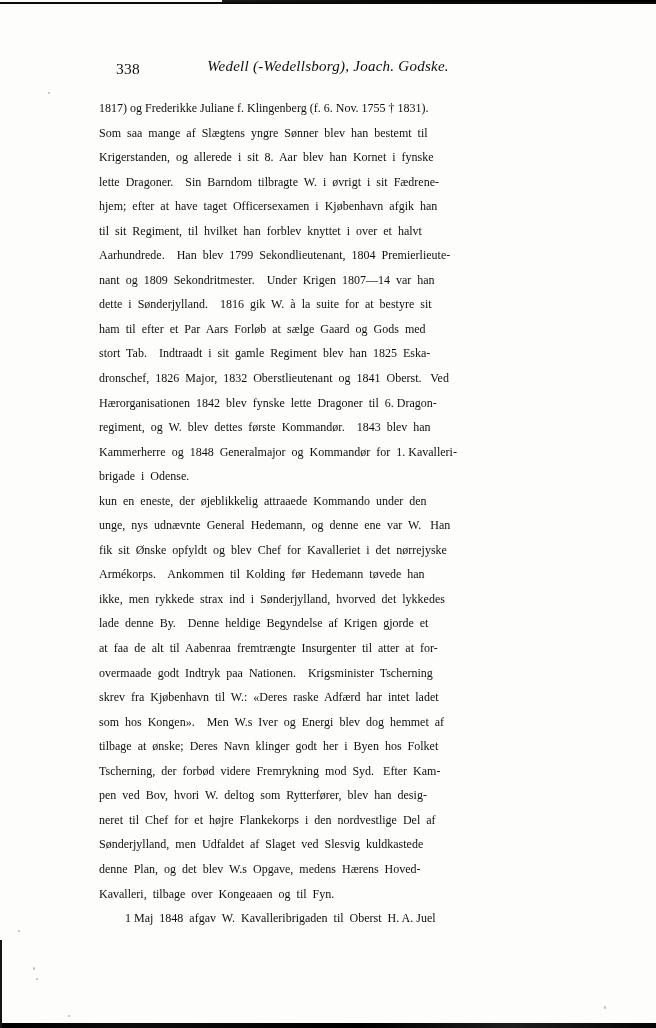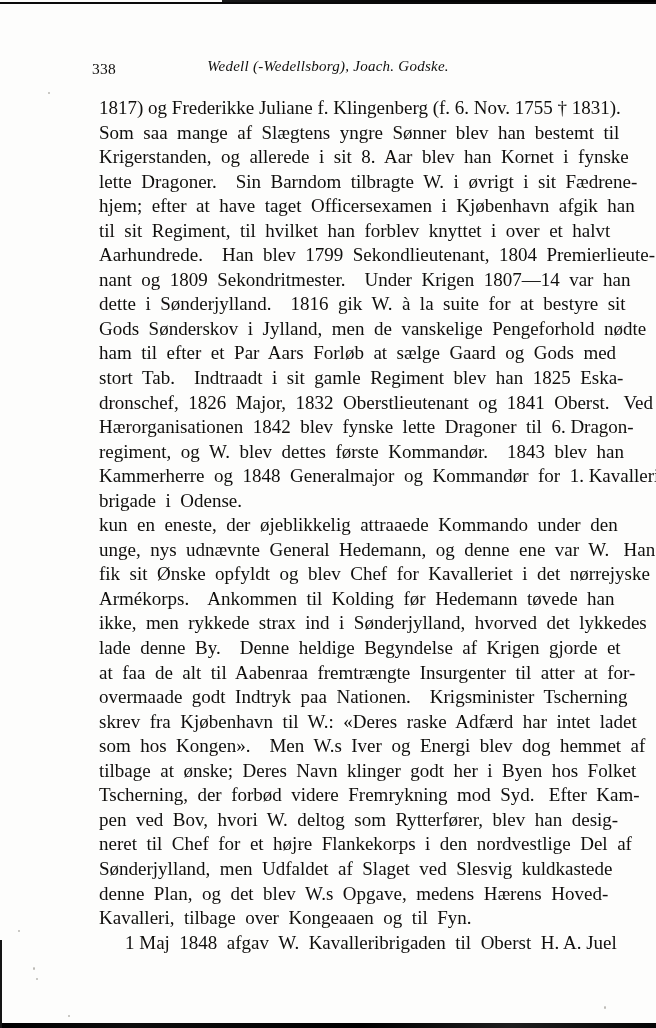--- a/index.html
+++ b/index.html
@@ -45,21 +45,21 @@
 
   .header {
     position: absolute;
     top: 58px;
     left: 92px;
     width: 472px;
     height: 20px;
   }
   .folio {
     position: absolute;
-    left: 0;
+    left: 24px;
     top: 2px;
     font-size: 15.5px;
     letter-spacing: .2px;
     font-family: "Liberation Serif", "DejaVu Serif", serif;
   }
   .running-head {
     position: absolute;
     left: 0;
     top: 0;
     width: 472px;
@@ -67,21 +67,21 @@
     font-style: italic;
     font-size: 15px;
     letter-spacing: .25px;
   }
 
   .body-text {
     position: absolute;
     top: 96px;
     left: 99px;
     width: 462px;
-    font-size: 19px;
+    font-size: 12px;
     line-height: 24.55px;
   }
   .line {
     display: block;
     white-space: pre;
     height: 24.55px;
     font-variant-numeric: oldstyle-nums;
   }
   
   .indent { padding-left: 26px; }
@@ -118,21 +118,20 @@
       <div>
         <span class="line">1817) og Frederikke Juliane f. Klingenberg (f. 6. Nov. 1755 † 1831).</span>
         <span class="line">Som  saa  mange  af  Slægtens  yngre  Sønner  blev  han  bestemt  til</span>
         <span class="line">Krigerstanden,  og  allerede  i  sit  8.  Aar  blev  han  Kornet  i  fynske</span>
         <span class="line">lette  Dragoner.    Sin  Barndom  tilbragte  W.  i  øvrigt  i  sit  Fædrene-</span>
         <span class="line">hjem;  efter  at  have  taget  Officersexamen  i  Kjøbenhavn  afgik  han</span>
         <span class="line">til  sit  Regiment,  til  hvilket  han  forblev  knyttet  i  over  et  halvt</span>
         <span class="line">Aarhundrede.    Han  blev  1799  Sekondlieutenant,  1804  Premierlieute-</span>
         <span class="line">nant  og  1809  Sekondritmester.    Under  Krigen  1807—14  var  han</span>
         <span class="line">dette  i  Sønderjylland.    1816  gik  W.  à  la  suite  for  at  bestyre  sit</span>
-        <span class="line">Gods  Sønderskov  i  Jylland,  men  de  vanskelige  Pengeforhold  nødte</span>
         <span class="line">ham  til  efter  et  Par  Aars  Forløb  at  sælge  Gaard  og  Gods  med</span>
         <span class="line">stort  Tab.    Indtraadt  i  sit  gamle  Regiment  blev  han  1825  Eska-</span>
         <span class="line">dronschef,  1826  Major,  1832  Oberstlieutenant  og  1841  Oberst.   Ved</span>
         <span class="line">Hærorganisationen  1842  blev  fynske  lette  Dragoner  til  6. Dragon-</span>
         <span class="line">regiment,  og  W.  blev  dettes  første  Kommandør.    1843  blev  han</span>
         <span class="line">Kammerherre  og  1848  Generalmajor  og  Kommandør  for  1. Kavalleri-</span>
         <span class="line">brigade  i  Odense.</span>
       </div>
       <div>
         <span class="line">kun  en  eneste,  der  øjeblikkelig  attraaede  Kommando  under  den</span>

